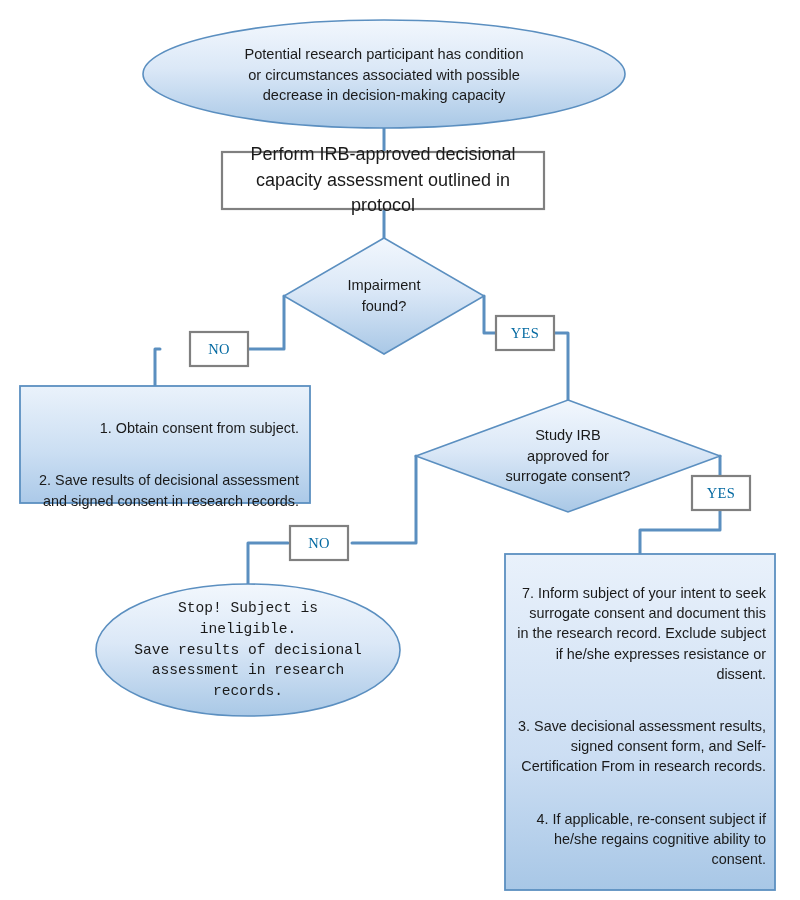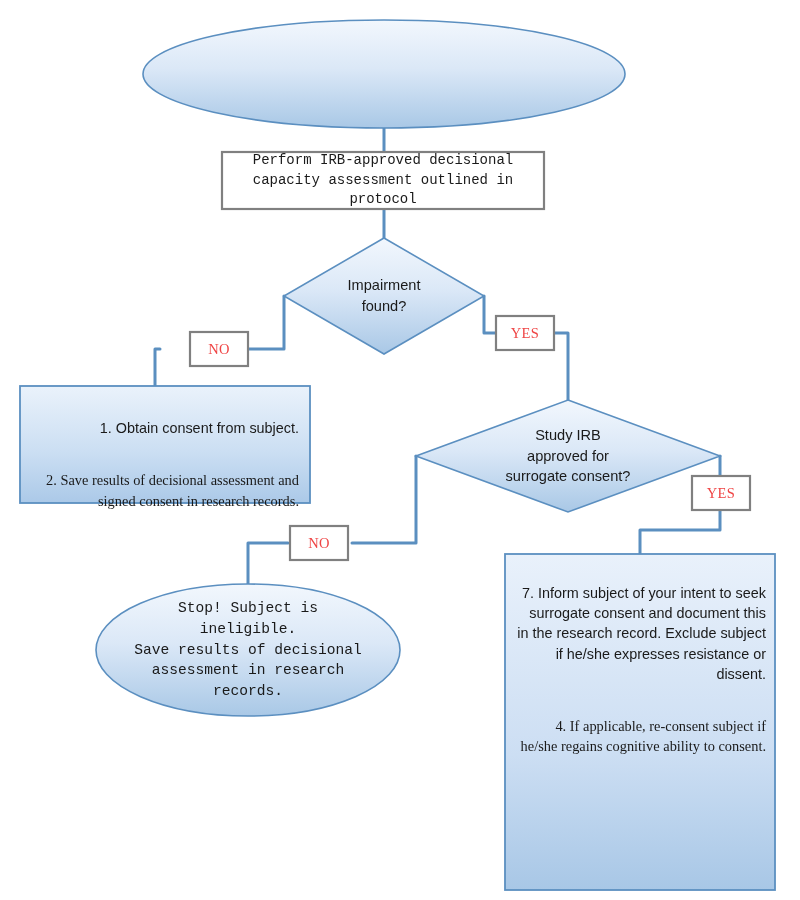--- a/index.html
+++ b/index.html
@@ -34,43 +34,42 @@
   }
   .txt-center { text-align: center; }
   .txt-left { text-align: right; }
 
   .ellipse-text {
     font-size: 14.6px;
     line-height: 1.42;
     font-weight: 400;
   }
   .process-text {
-    font-size: 14px;
+    font-size: 18px;
     line-height: 1.42;
-    font-family: Liberation Mono, monospace;
   }
   .diamond-text {
     font-size: 14.6px;
     line-height: 1.42;
   }
   .branch-label {
     font-family: "Liberation Serif", serif;
     font-size: 14.5px;
     letter-spacing: 0.4px;
     text-align: center;
-    color: #ef4444;
+    color: #0369a1;
   }
   .listbox-text {
     font-size: 14.4px;
     line-height: 1.40;
   }
   .listbox-text p {
     margin: 0 0 12px 0;
   }
-  .listbox-text p:last-child { margin-bottom: 0; font-family: Liberation Serif, serif; }
+  .listbox-text p:last-child { margin-bottom: 0; }
   .ext-link {
     color: #2b5fa8;
     text-decoration: underline;
     word-break: break-all;
   }
   .flex-center {
     display: flex;
     align-items: center;
     justify-content: center;
   }
@@ -135,20 +134,23 @@
     <ellipse cx="248" cy="650" rx="152" ry="66" fill="url(#blueGrad)" stroke="#5b8fc0" stroke-width="1.6"></ellipse>
 
     <rect x="505" y="554" width="270" height="336" fill="url(#blueGradTall)" stroke="#5b8fc0" stroke-width="1.8"></rect>
 
     <rect x="190" y="332" width="58" height="34" fill="#ffffff" stroke="#808080" stroke-width="2.2"></rect>
     <rect x="496" y="316" width="58" height="34" fill="#ffffff" stroke="#808080" stroke-width="2.2"></rect>
     <rect x="290" y="526" width="58" height="34" fill="#ffffff" stroke="#808080" stroke-width="2.2"></rect>
     <rect x="692" y="476" width="58" height="34" fill="#ffffff" stroke="#808080" stroke-width="2.2"></rect>
   </svg>
 
+  <div class="node-text ellipse-text txt-center flex-center" style="left:175px; top:36px; width:418px; height:78px;">Potential research participant has condition
+or circumstances associated with possible
+decrease in decision-making capacity</div>
 
   <div class="node-text process-text txt-center flex-center" style="left:226px; top:155px; width:314px; height:51px;">Perform IRB-approved decisional
 capacity assessment outlined in protocol</div>
 
   <div class="node-text diamond-text txt-center flex-center" style="left:470px; top:412px; width:196px; height:88px;">Study IRB
 approved for
 surrogate consent?</div>
 
   <div class="node-text diamond-text txt-center flex-center" style="left:294px; top:258px; width:180px; height:76px;">Impairment
 found?</div>
@@ -158,20 +160,21 @@
     <p>2. Save results of decisional assessment and signed consent in research records.</p>
   </div>
 
   <div class="node-text ellipse-text txt-center flex-center" style="left:128px; top:604px; width:240px; height:92px;font-family:Liberation Mono, monospace;">Stop! Subject is ineligible.
 Save results of decisional
 assessment in research
 records.</div>
 
   <div class="node-text listbox-text txt-left" style="left:516px; top:563px; width:250px;">
     <p>7. Inform subject of your intent to seek surrogate consent and document this in the research record. Exclude subject if he/she expresses resistance or dissent.</p>
+    <p>3. Save decisional assessment results, signed consent form, and Self-Certification From in research records.</p>
     <p>4. If applicable, re-consent subject if he/she regains cognitive ability to consent.</p>
   </div>
 
   <div class="node-text branch-label flex-center" style="left:190px; top:332px; width:58px; height:34px;">NO</div>
 
   <div class="node-text branch-label flex-center" style="left:496px; top:316px; width:58px; height:34px;">YES</div>
 
   <div class="node-text branch-label flex-center" style="left:290px; top:526px; width:58px; height:34px;">NO</div>
 
   <div class="node-text branch-label flex-center" style="left:692px; top:476px; width:58px; height:34px;">YES</div>

